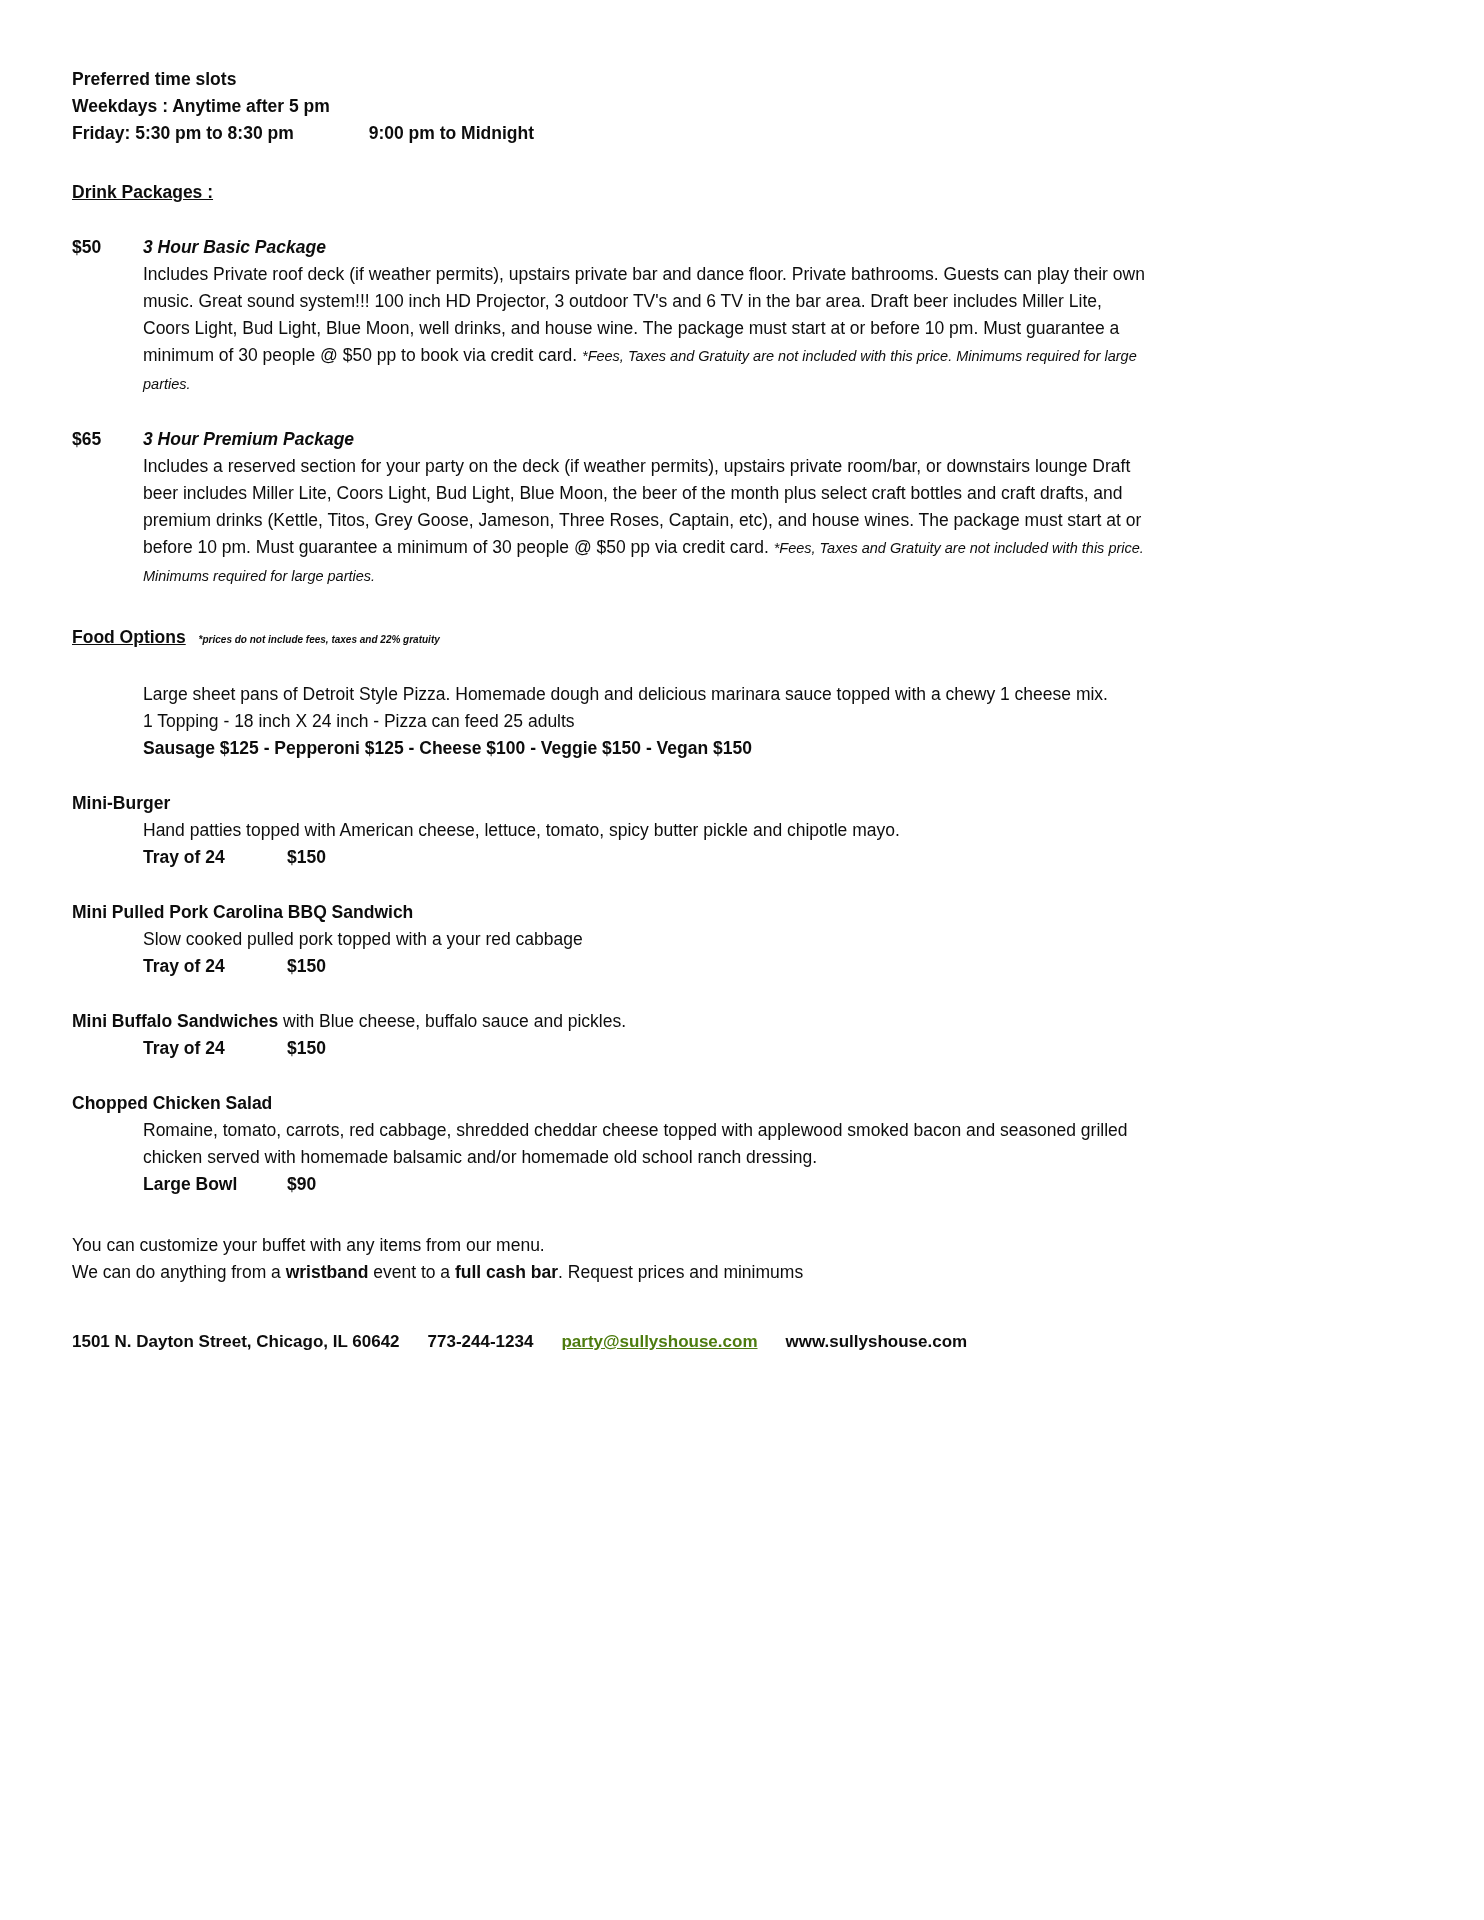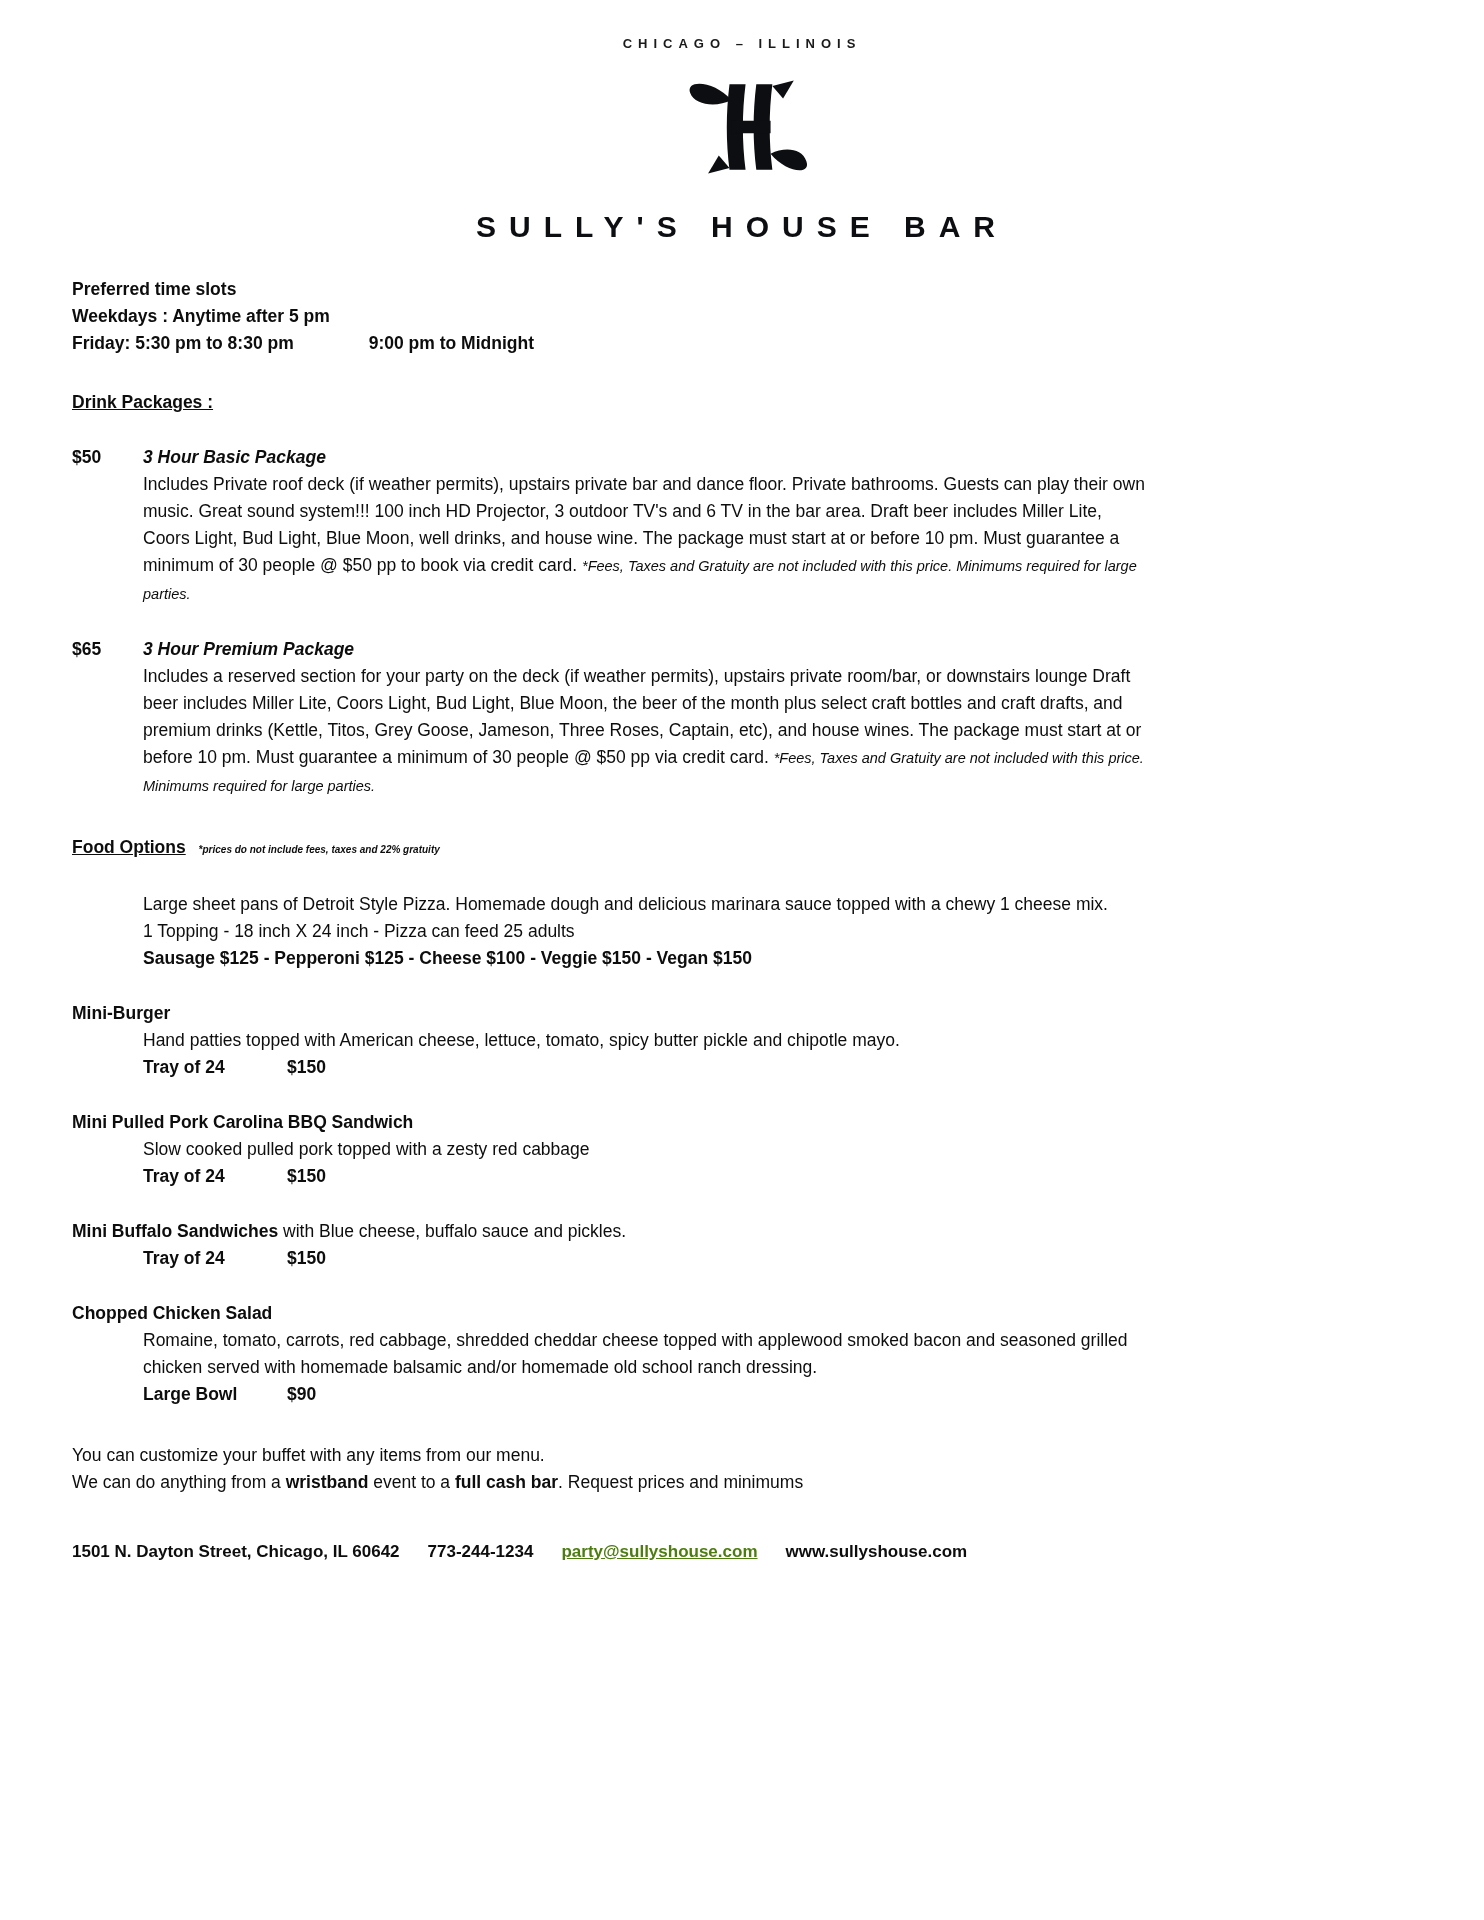--- a/index.html
+++ b/index.html
@@ -69,37 +69,20 @@
     white-space: nowrap;
   }
   .footer a { font-weight: 700; }
   .email-link { text-decoration: underline; }
 </style>
 </head>
 <body>
 
 <div class="page">
 
-  <header>
-    <div class="location">CHICAGO – ILLINOIS</div>
-    <div class="logo">
-      <svg width="150" height="112" viewBox="0 0 168 112" aria-hidden="true">
-        <g fill="#0d0e12">
-          <path d="M70 8 C 66 40, 66 72, 70 104 L 88 104 C 84 72, 84 40, 88 8 Z"></path>
-          <path d="M100 8 C 96 40, 96 72, 100 104 L 118 104 C 114 72, 114 40, 118 8 Z"></path>
-          <rect x="72" y="49" width="44" height="14"></rect>
-          <path d="M72 26 C 54 4, 20 2, 26 18 C 31 32, 56 34, 72 26 Z"></path>
-          <path d="M116 86 C 134 108, 162 110, 156 94 C 151 80, 132 78, 116 86 Z"></path>
-          <path d="M118 10 L 142 4 L 130 24 Z"></path>
-          <path d="M70 102 L 46 108 L 58 88 Z"></path>
-        </g>
-      </svg>
-    </div>
-    <h1 class="brand">SULLY'S HOUSE BAR</h1>
-  </header>
 
   <section class="timeslots">
     <div class="b">Preferred  time slots</div>
     <div class="b">Weekdays : Anytime after 5 pm</div>
     <div class="b">
       <span>Friday: 5:30 pm to 8:30 pm</span><span class="friday-late">9:00 pm to Midnight</span>
     </div>
   </section>
 
   <h2 class="section-heading u">Drink Packages :</h2>
@@ -145,21 +128,21 @@
       <p>Hand patties topped with American cheese, lettuce, tomato, spicy butter pickle and chipotle mayo.</p>
       <p class="serving-line">
         <span class="serving-label">Tray of 24</span><span>$150</span>
       </p>
     </div>
   </div>
 
   <div class="food-item">
     <div class="food-title">Mini Pulled Pork Carolina BBQ Sandwich</div>
     <div class="indent">
-      <p>Slow cooked pulled pork  topped with a zesty red cabbage</p>
+      <p>Slow cooked pulled pork  topped with a your red cabbage</p>
       <p class="serving-line">
         <span class="serving-label">Tray of 24</span><span>$150</span>
       </p>
     </div>
   </div>
 
   <div class="food-item">
     <div class="food-title">
       <span>Mini Buffalo Sandwiches</span><span class="title-suffix"> with Blue cheese, buffalo sauce and pickles.</span>
     </div>

